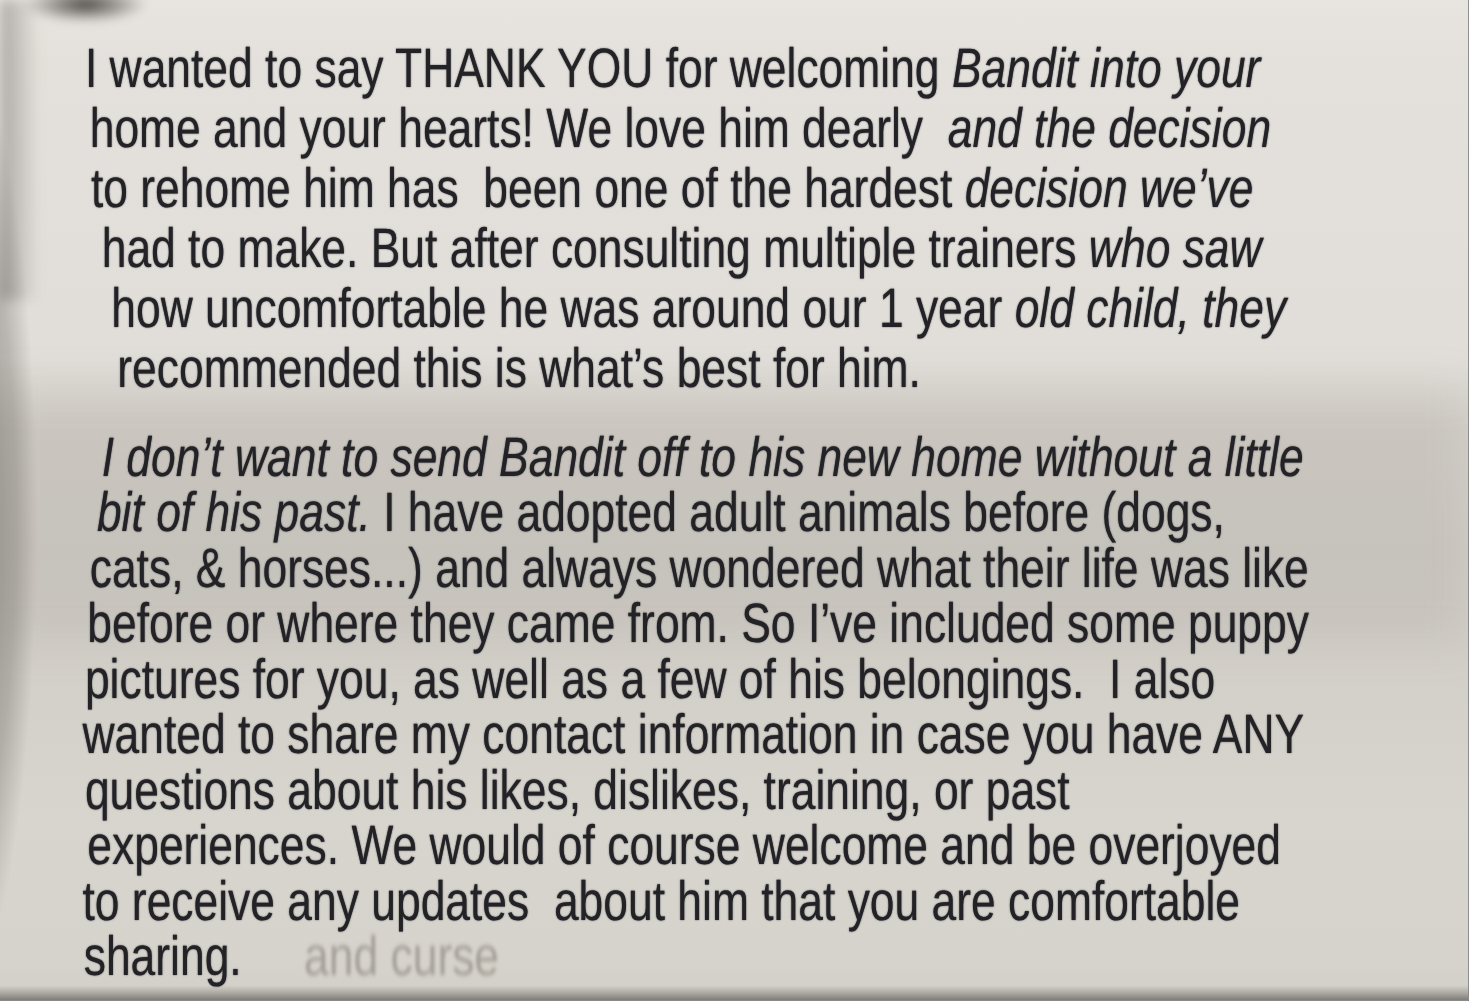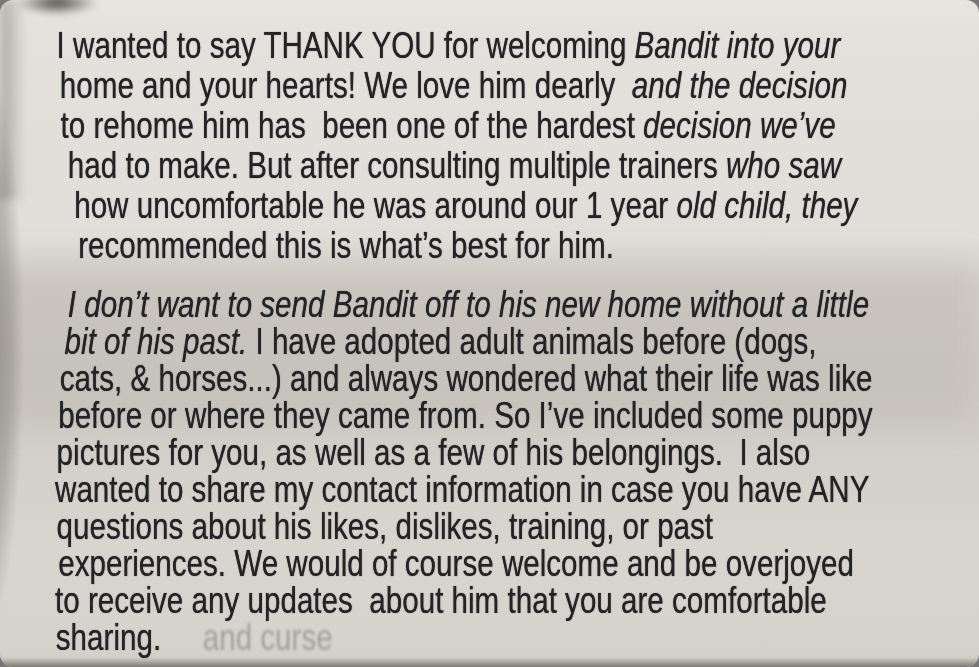--- a/index.html
+++ b/index.html
@@ -16,21 +16,20 @@
     background: linear-gradient(180deg,
       #e8e5e0 0%,
       #e4e1dc 6%,
       #e1ded9 36%,
       #d4d1ca 43%,
       #d0cdc6 55%,
       #d3d0c9 68%,
       #d8d5ce 82%,
       #d6d3cc 96%,
       #d2cfc8 100%);
-    border-radius: 13px;
   }
   
   .shadow-left {
     position: absolute;
     left: 0; top: 0; bottom: 0;
     width: 60px;
     background: radial-gradient(ellipse 70px 420px at -28px 52%,
       rgba(84,81,75,0.62), rgba(84,81,75,0.28) 55%, rgba(84,81,75,0) 75%);
     pointer-events: none;
   }

